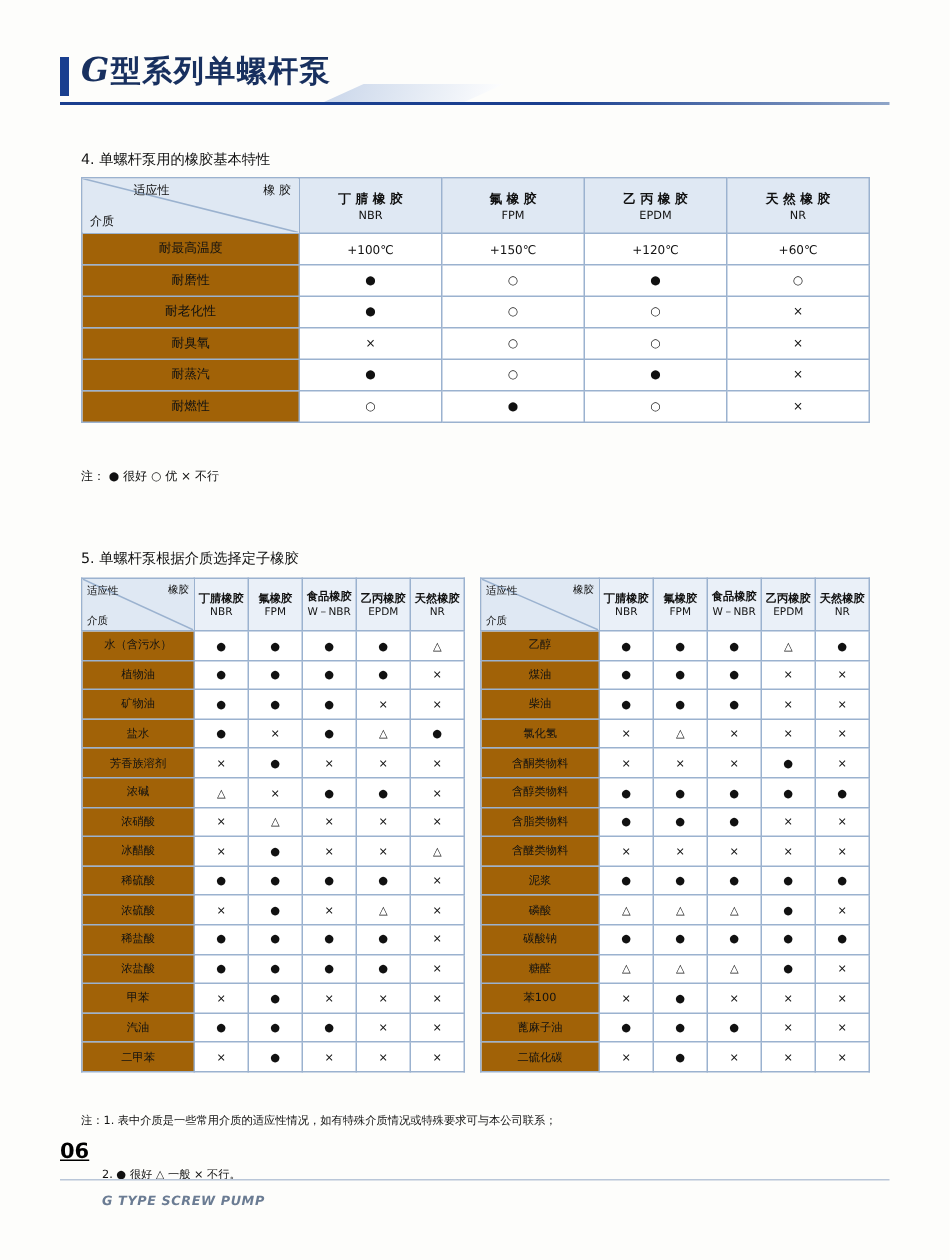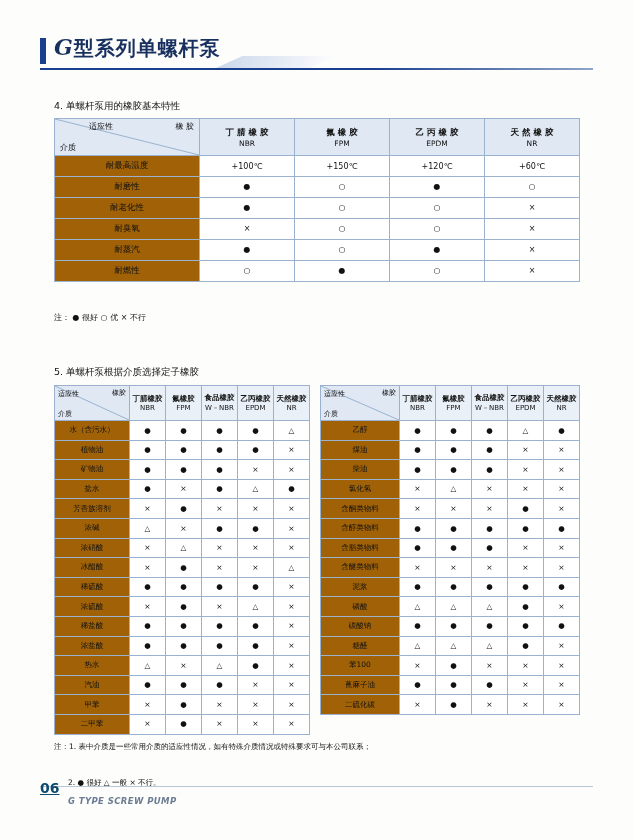--- a/index.html
+++ b/index.html
@@ -114,21 +114,21 @@
   #t2-right{position:absolute;left:320px;top:385px;width:259px;}
   #t2-left td,#t2-right td{height:18.6px;font-size:7.5px;}
   #t2-left .t2-corner,#t2-right .t2-corner{height:34px;background:#dfe8f3;}
   .lbl{font-size:7.5px;}
   .mark{font-size:8.5px;line-height:1;}
   
   .footer-rule{
     position:absolute;left:40px;top:786px;width:553px;height:1px;background:#b9c6d8;
   }
   .pg-num{
-    position:absolute;left:40px;top:780px;font-size:14px;font-weight:bold;color:#0c4a6e;
+    position:absolute;left:40px;top:760px;font-size:14px;font-weight:bold;color:#000000;
     font-family:"DejaVu Sans","Liberation Sans",sans-serif;
     text-decoration:underline;
   }
   .pg-txt{
     position:absolute;left:68px;top:796px;font-size:8.5px;font-style:italic;font-weight:bold;
     color:#6b7c93;letter-spacing:.4px;
   }
   .footnote{
     position:absolute;font-size:7.5px;color:#111;white-space:nowrap;
   }
@@ -365,40 +365,32 @@
         </tr>
       <tr>
           <td class="rowhdr lbl">浓盐酸</td>
           <td class="mark">●</td>
           <td class="mark">●</td>
           <td class="mark">●</td>
           <td class="mark">●</td>
           <td class="mark">×</td>
         </tr>
       <tr>
-          <td class="rowhdr lbl">热水</td>
-          <td class="mark">△</td>
-          <td class="mark">×</td>
-          <td class="mark">△</td>
-          <td class="mark">●</td>
+          <td class="rowhdr lbl">甲苯</td>
+          <td class="mark">×</td>
+          <td class="mark">●</td>
+          <td class="mark">×</td>
+          <td class="mark">×</td>
           <td class="mark">×</td>
         </tr>
       <tr>
           <td class="rowhdr lbl">汽油</td>
           <td class="mark">●</td>
           <td class="mark">●</td>
           <td class="mark">●</td>
-          <td class="mark">×</td>
-          <td class="mark">×</td>
-        </tr>
-      <tr>
-          <td class="rowhdr lbl">甲苯</td>
-          <td class="mark">×</td>
-          <td class="mark">●</td>
-          <td class="mark">×</td>
           <td class="mark">×</td>
           <td class="mark">×</td>
         </tr>
       <tr>
           <td class="rowhdr lbl">二甲苯</td>
           <td class="mark">×</td>
           <td class="mark">●</td>
           <td class="mark">×</td>
           <td class="mark">×</td>
           <td class="mark">×</td>

